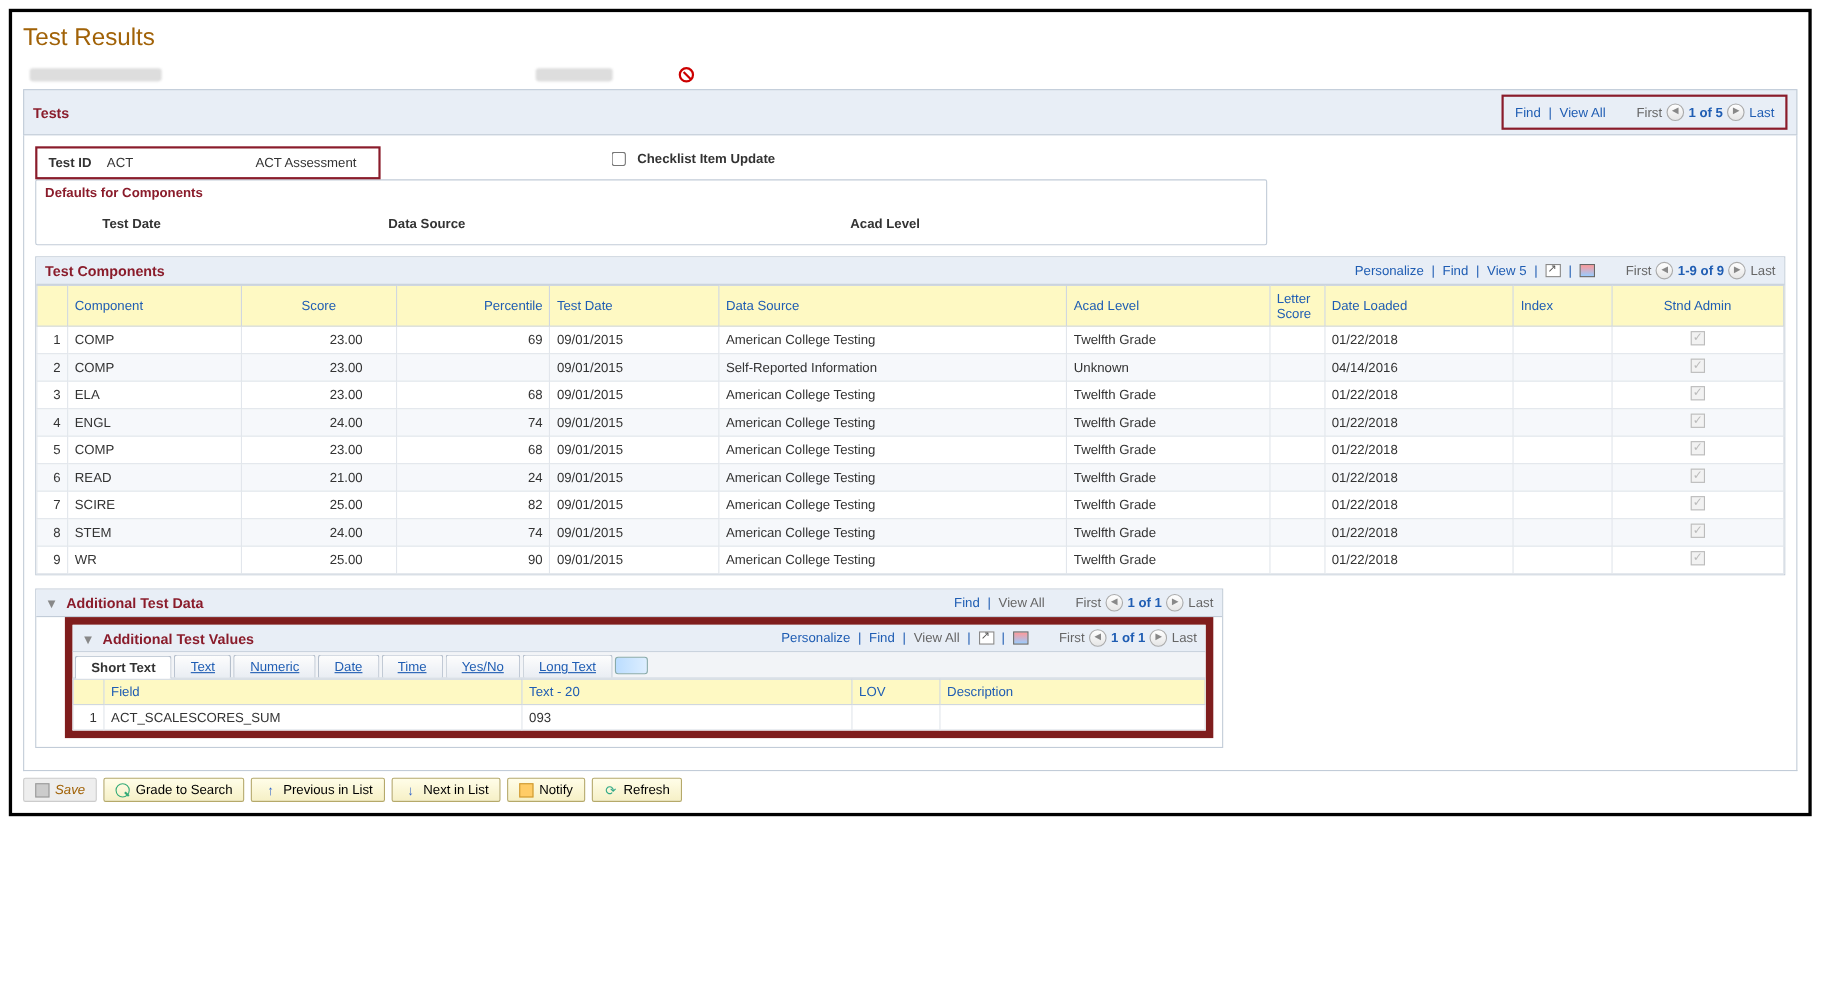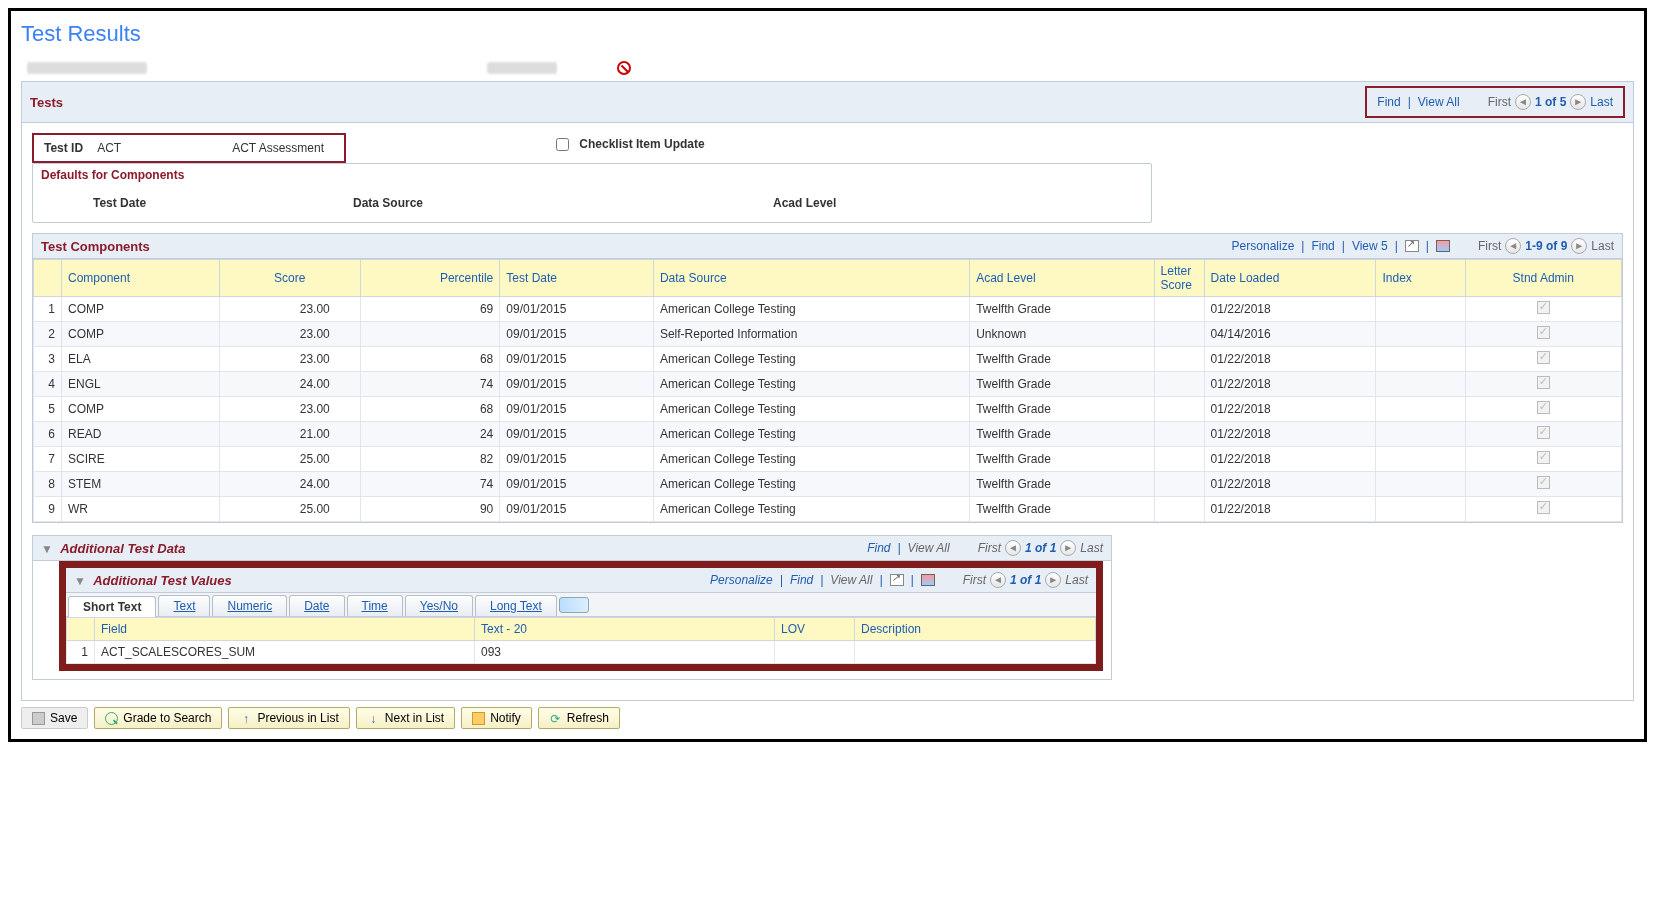--- a/index.html
+++ b/index.html
@@ -5,21 +5,21 @@
   * { box-sizing: border-box; }
   body {
     font-family: Arial, sans-serif;
     font-size: 12px;
     margin: 0;
     padding: 8px;
     background: #fff;
     color: #333;
   }
   .outer-border { border: 3px solid #000; padding: 6px 10px 10px 10px; }
-  h1.page-title { color: #3b82f6; font-size: 22px; font-weight: normal; margin: 4px 0 14px 0; }
+  h1.page-title { color: #a16207; font-size: 22px; font-weight: normal; margin: 4px 0 14px 0; }
   .redacted { display:inline-block; background:#ddd; height:12px; border-radius:3px; filter:blur(1px);}
   .redacted.a{width:120px;} .redacted.b{width:70px;}
   .prohibit-icon{ display:inline-block; width:14px;height:14px;border:2px solid #c00;border-radius:50%;position:relative;vertical-align:middle;}
   .prohibit-icon::after{content:"";position:absolute;left:1px;top:5px;width:10px;height:2px;background:#c00;transform:rotate(45deg);}
 
   .section-bar {
     background: #e8eef6;
     border: 1px solid #c2ccd8;
     padding: 4px 8px;
     display: flex;
@@ -63,30 +63,30 @@
   .chk-disabled::after{content:"✓";position:absolute;top:-2px;left:1px;color:#bbb;font-size:11px;}
 
   .components-wrap{ border:1px solid #c2ccd8;}
   .components-wrap .section-bar{border:none;border-bottom:1px solid #c2ccd8;}
 
   .mini-icon{display:inline-block;width:14px;height:12px;border:1px solid #888;background:#fff;position:relative;vertical-align:middle;}
   .mini-icon.popup::after{content:"↗";position:absolute;top:-3px;left:1px;font-size:10px;color:#555;}
   .mini-icon.grid-ic{background:linear-gradient(#f99,#9cf);border:1px solid #666;}
 
   .sub-section{ border:1px solid #c2ccd8; margin-top:12px; max-width:1080px;}
-  .sub-bar{ background:#e8eef6;border-bottom:1px solid #c2ccd8;padding:4px 8px;display:flex;align-items:center;justify-content:space-between;font-style:italic;}
+  .sub-bar{ background:#e8eef6;border-bottom:1px solid #c2ccd8;padding:4px 8px;display:flex;align-items:center;justify-content:space-between;}
   .tri{color:#888;margin-right:4px;}
 
   .tabs{ display:flex; border-bottom:1px solid #c2ccd8; background:#f2f4f7; padding:2px 0 0 2px; gap:0;}
   .tab{ border:1px solid #b5bfcc;border-bottom:none;padding:3px 14px;background:linear-gradient(#fdfdfd,#e9edf3);color:#1f5db3;cursor:pointer;font-size:12px;border-radius:3px 3px 0 0;margin-right:2px;text-decoration:underline;}
   .tab.active{background:#fff;font-weight:bold;color:#333;text-decoration:none;position:relative;top:1px;}
   .tab-all-icon{display:inline-block;width:30px;height:16px;border:1px solid #8aa;border-radius:3px;background:linear-gradient(90deg,#bdf,#def);position:relative;top:2px;}
 
   .btn{ border:1px solid #b5a96a;background:linear-gradient(#fffde8,#f6f0c6);padding:3px 10px;cursor:pointer;border-radius:2px;font-size:12px;display:inline-flex;align-items:center;gap:5px;}
-  .btn.disabled{color:#000000;background:#eee;border-color:#ccc;cursor:default;}
+  .btn.disabled{color:#a16207;background:#eee;border-color:#ccc;cursor:default;font-style:italic;}
   .btn .ic{width:13px;height:13px;display:inline-block;}
   .ic-save{background:#ccc;border:1px solid #999;}
   .ic-search{border:1px solid #3a7;border-radius:50%;width:9px;height:9px;position:relative;}
   .ic-search::after{content:"";position:absolute;width:5px;height:1.5px;background:#3a7;transform:rotate(45deg);top:8px;left:7px;}
   .ic-prev{color:#36c;}
   .ic-next{color:#36c;}
   .ic-notify{background:#fc6;border:1px solid #c93;width:13px;height:10px;}
   .ic-refresh{color:#3a8;}
   .bottom-btns{ margin-top:6px; display:flex; gap:6px; align-items:center;}
 

